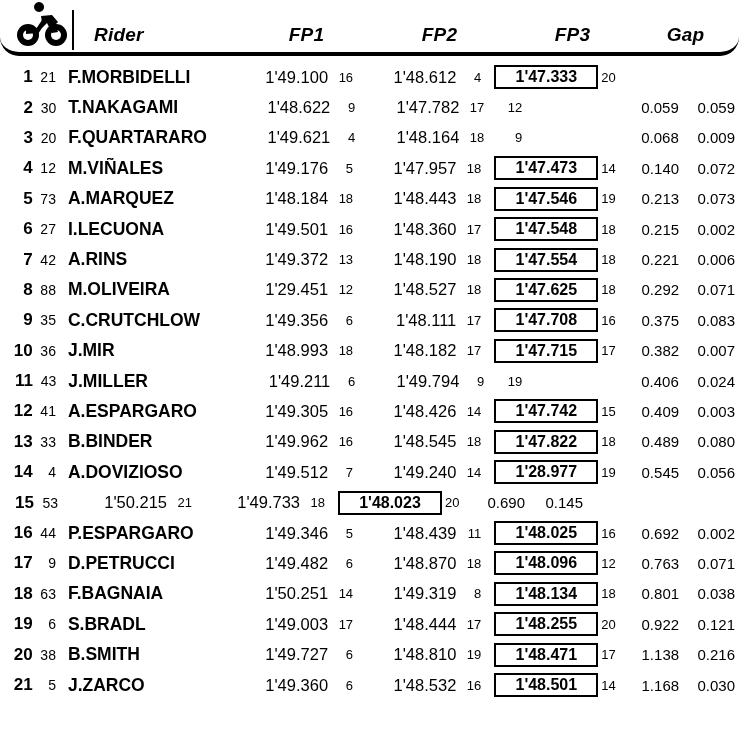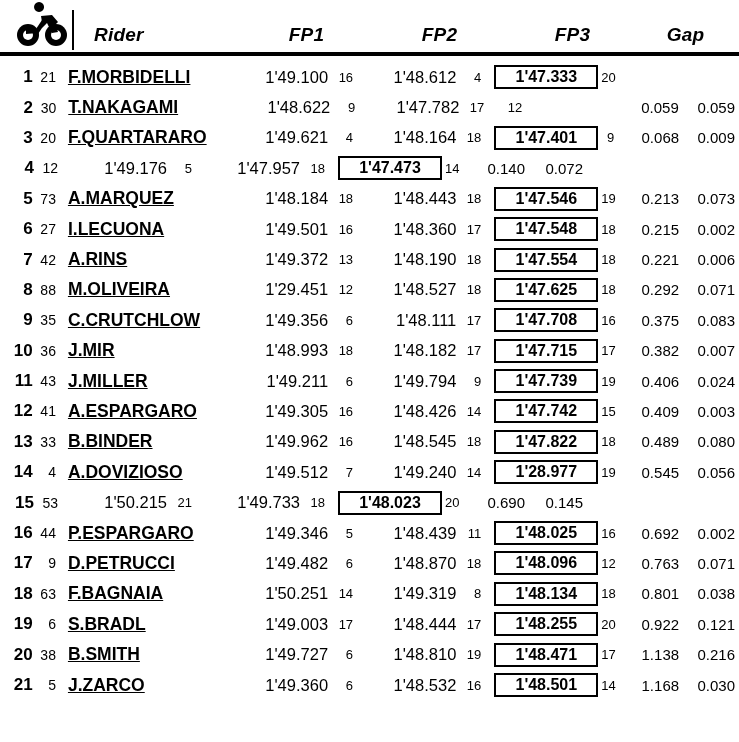--- a/index.html
+++ b/index.html
@@ -20,20 +20,21 @@
     height: 742px;
     box-sizing: border-box;
   }
 
   
   .header {
     position: relative;
     height: 56px;
     border-bottom: 4px solid #000;
     box-sizing: border-box;
+    border-radius: 19px;
   }
   .header-row {
     display: flex;
     align-items: flex-end;
     height: 100%;
     padding-bottom: 2px;
     box-sizing: border-box;
   }
   .logo-cell {
     width: 72px;
@@ -103,21 +104,20 @@
     box-sizing: border-box;
   }
   .c-name {
     width: 174px;
     font-weight: bold;
     font-size: 17.5px;
     padding-left: 6px;
     box-sizing: border-box;
     white-space: nowrap;
     overflow: hidden;
-    text-decoration: underline;
   }
   .sess {
     width: 133px;
     display: flex;
     align-items: center;
     box-sizing: border-box;
   }
   .sess .t {
     flex: 1;
     text-align: right;
@@ -231,29 +231,29 @@
         <div class="c-name">F.QUARTARARO</div>
         <div class="sess">
           <div class="t">1'49.621</div>
           <div class="p">4</div>
         </div>
         <div class="sess">
           <div class="t">1'48.164</div>
           <div class="p">18</div>
         </div>
         <div class="sess fp3">
-          <div class="t">1'47.401</div>
           <div class="p">9</div>
         </div>
         <div class="c-gap1">0.068</div>
         <div class="c-gap2">0.009</div>
       </div>
       <div class="row">
         <div class="c-pos">4</div>
         <div class="c-num">12</div>
+        <div class="c-name">M.VIÑALES</div>
         <div class="sess">
           <div class="t">1'49.176</div>
           <div class="p">5</div>
         </div>
         <div class="sess">
           <div class="t">1'47.957</div>
           <div class="p">18</div>
         </div>
         <div class="sess fp3">
           <div class="t">1'47.473</div>
@@ -382,21 +382,20 @@
         <div class="c-name">J.MILLER</div>
         <div class="sess">
           <div class="t">1'49.211</div>
           <div class="p">6</div>
         </div>
         <div class="sess">
           <div class="t">1'49.794</div>
           <div class="p">9</div>
         </div>
         <div class="sess fp3">
-          <div class="t">1'47.739</div>
           <div class="p">19</div>
         </div>
         <div class="c-gap1">0.406</div>
         <div class="c-gap2">0.024</div>
       </div>
       <div class="row">
         <div class="c-pos">12</div>
         <div class="c-num">41</div>
         <div class="c-name">A.ESPARGARO</div>
         <div class="sess">

